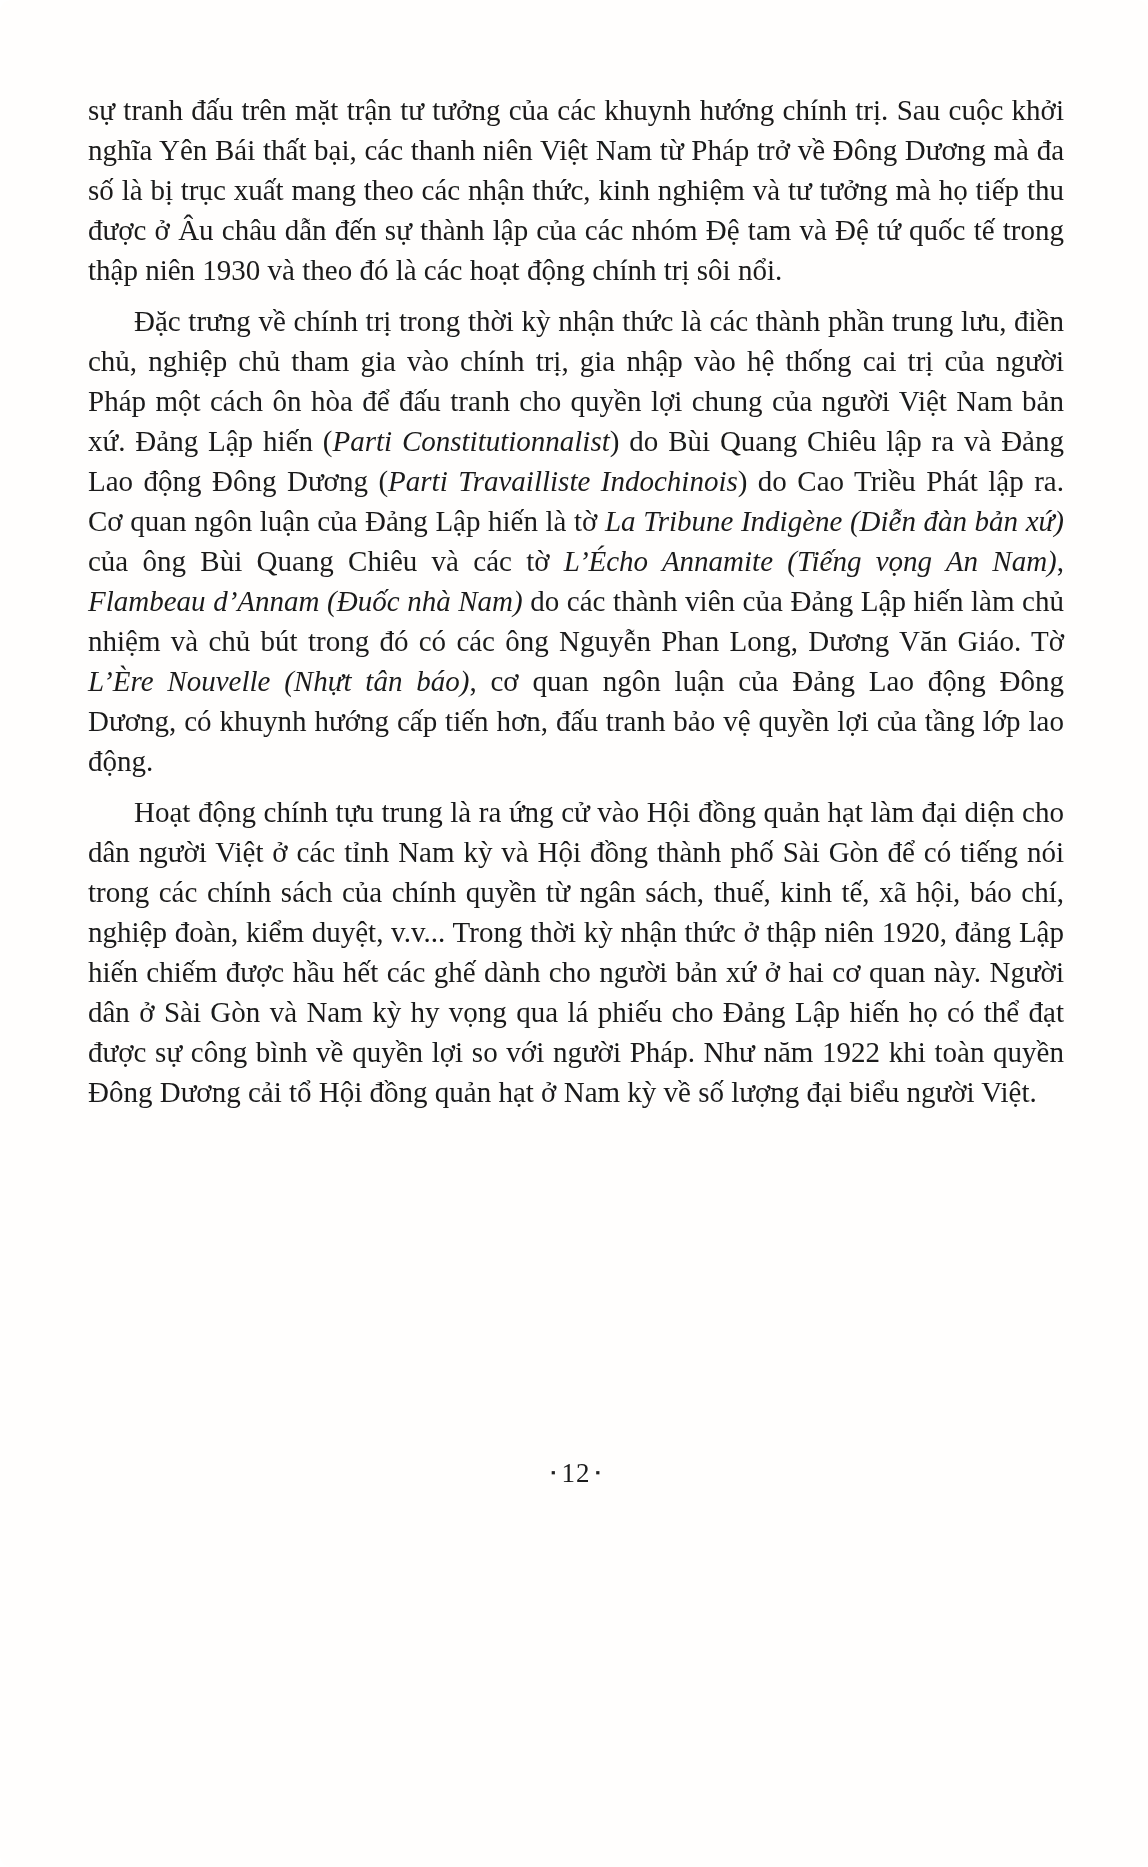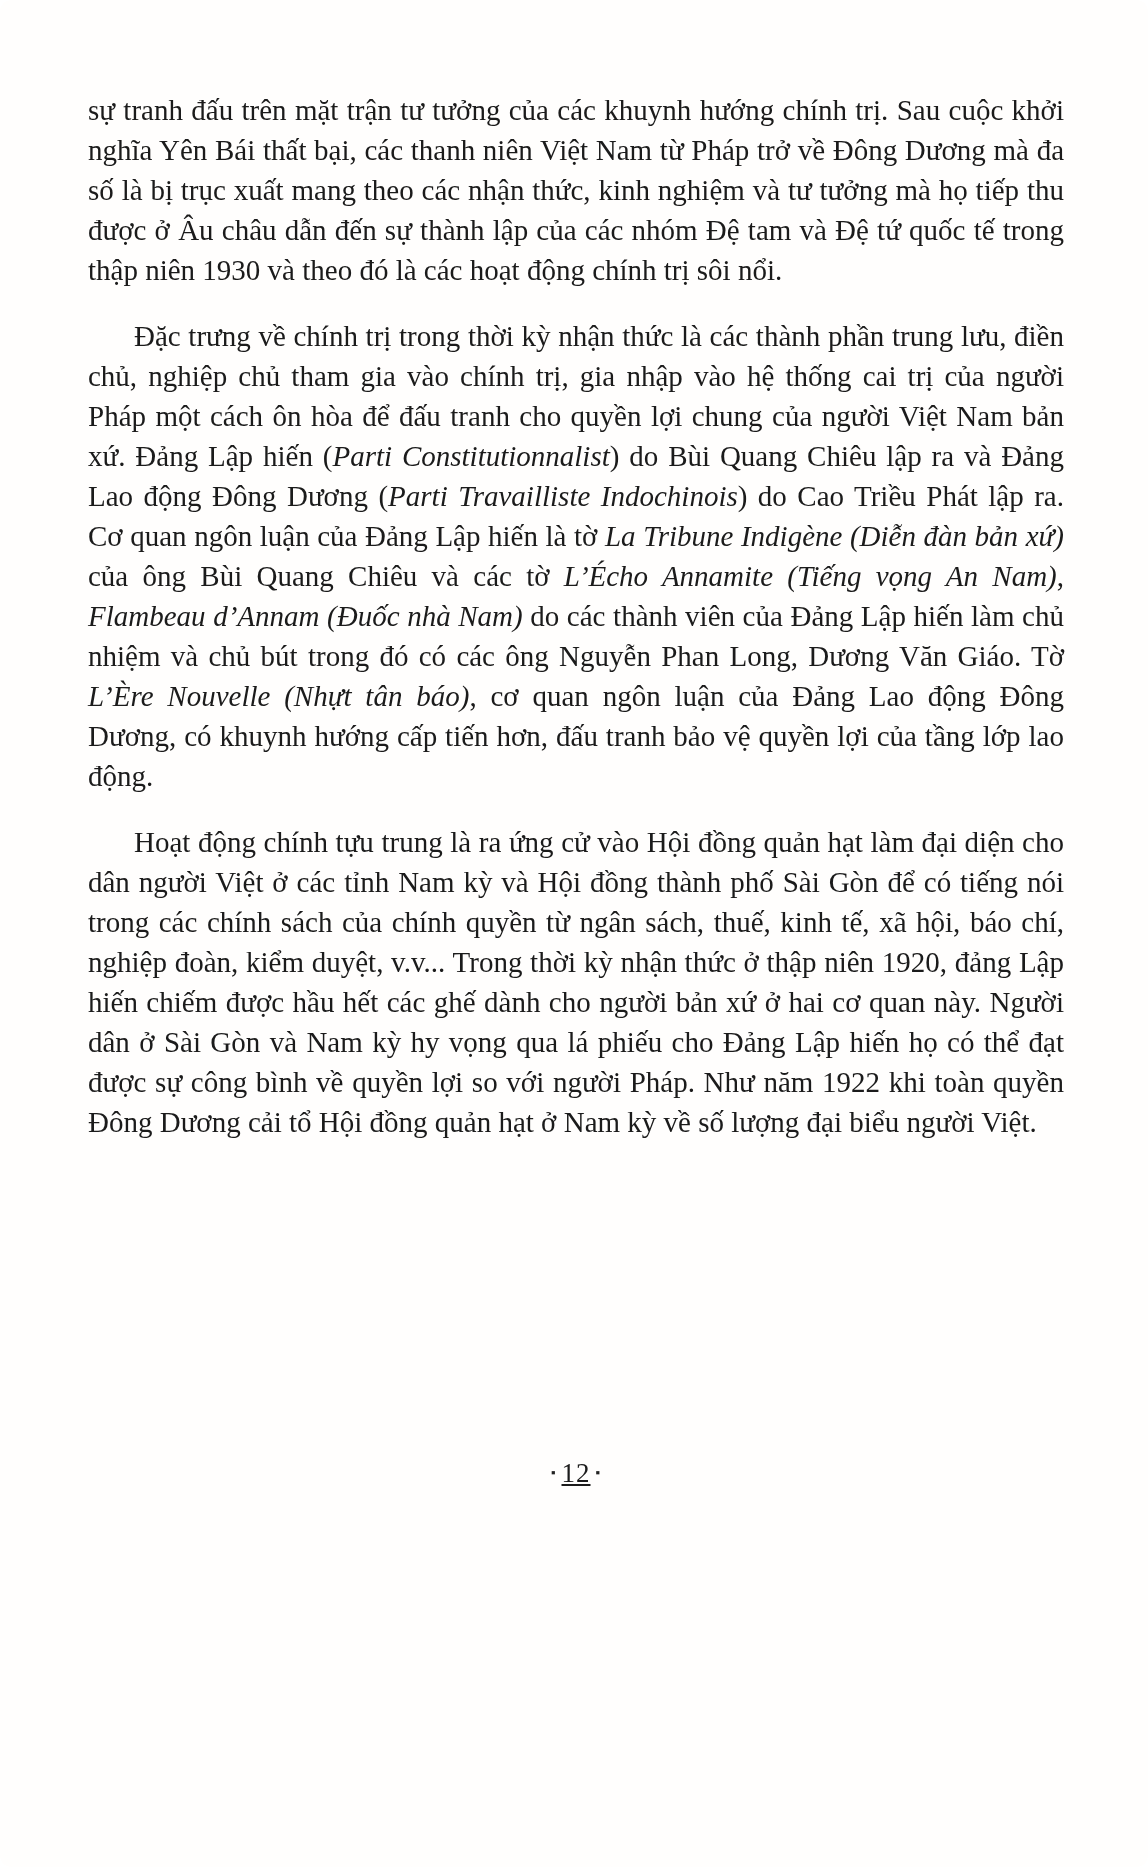--- a/index.html
+++ b/index.html
@@ -17,33 +17,32 @@
     position: absolute;
     left: 88px;
     top: 90px;
     width: 976px;
     font-size: 29px;
     line-height: 40px;
     text-align: justify;
     text-justify: inter-word;
   }
   .para { margin: 0; }
-  .para + .para { margin-top: 26px; }
+  .para + .para { margin-top: 11px; }
   .para.indent { text-indent: 46px; }
   .it { font-style: italic; }
   .page-footer {
     position: absolute;
     left: 88px;
     top: 1458px;
     width: 976px;
     text-align: center;
     font-size: 27px;
     color: #1b1b1b;
     letter-spacing: 1px;
-    text-decoration: underline;
   }
   .page-footer .dot {
     display: inline-block;
     font-size: 13px;
     vertical-align: 5px;
     margin: 0 5px;
     color: #222;
   }
 </style>
 </head>

